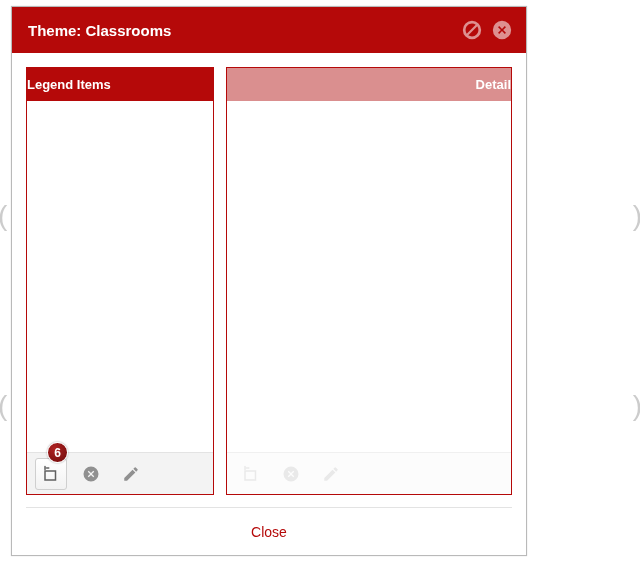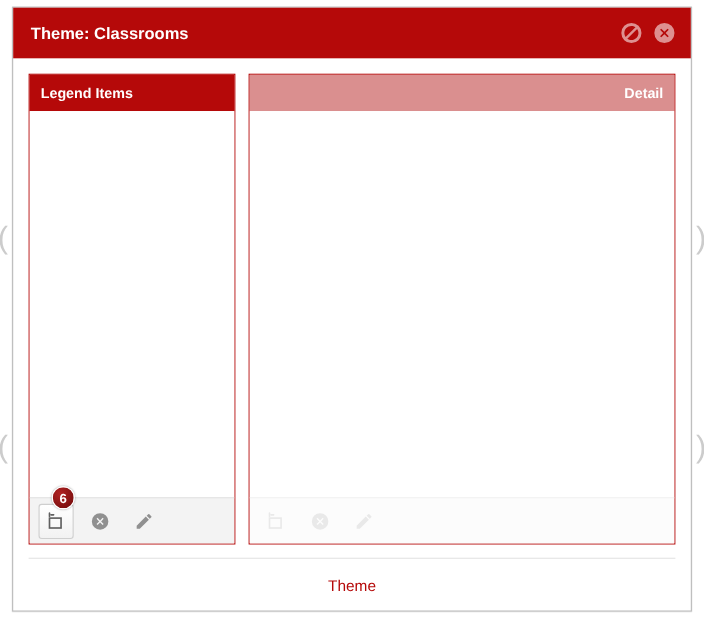--- a/index.html
+++ b/index.html
@@ -17,21 +17,21 @@
   }
   .bg1 { left: -2px; top: 200px; font-size: 28px; }
   .bg2 { left: -2px; top: 390px; font-size: 28px; }
   .bg3 { right: -2px; top: 200px; font-size: 28px; }
   .bg4 { right: -2px; top: 390px; font-size: 28px; }
 
   .dialog {
     position: absolute;
     left: 11px;
     top: 6px;
-    width: 618px;
+    width: 516px;
     height: 550px;
     border: 1px solid #b9b9b9;
     background: #fff;
     box-shadow: 0 0 1px rgba(0,0,0,0.2);
     display: flex;
     flex-direction: column;
   }
   .titlebar {
     height: 46px;
     background: #b50909;
@@ -66,21 +66,21 @@
   .panel {
     border: 1px solid #b50909;
     display: flex;
     flex-direction: column;
     background: #fff;
     min-height: 0;
   }
   .panel.legend { width: 188px; }
   .panel.detail { flex: 1; text-align: right; }
   .panel-header {
-    padding: 9px 10px;
+    padding: 9px 0;
     font-size: 13px;
     font-weight: bold;
     color: #fff;
   }
   .panel.legend .panel-header { background: #b50909; }
   .panel.detail .panel-header { background: #da8f8f; }
   .panel-body {
     flex: 1;
     background: #fff;
     min-height: 0;
@@ -231,16 +231,16 @@
                 <path d="M3 17.25V21h3.75L17.81 9.94l-3.75-3.75L3 17.25zM20.71 7.04a1 1 0 0 0 0-1.41l-2.34-2.34a1 1 0 0 0-1.41 0l-1.83 1.83 3.75 3.75 1.83-1.83z"></path>
               </svg>
           </span>
         </button>
       </div>
     </div>
 
   </div>
 
   <div class="footer">
-    <a class="close-link">Theme</a>
+    <a class="close-link">Close</a>
   </div>
 
 </div>
 
 </body></html>

